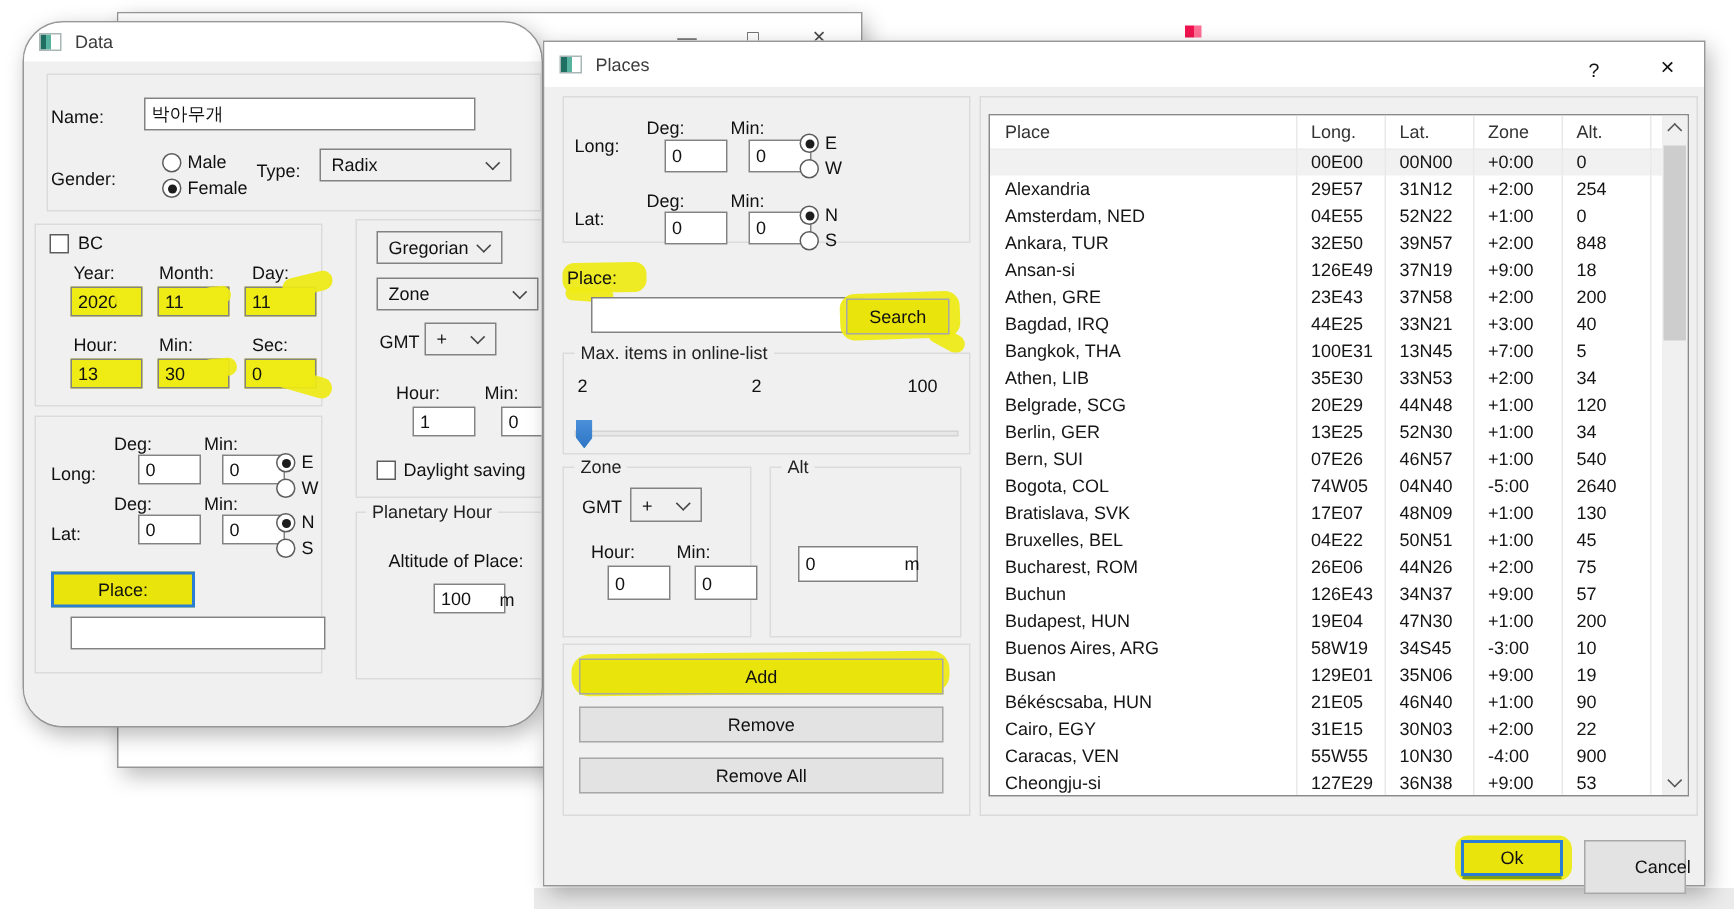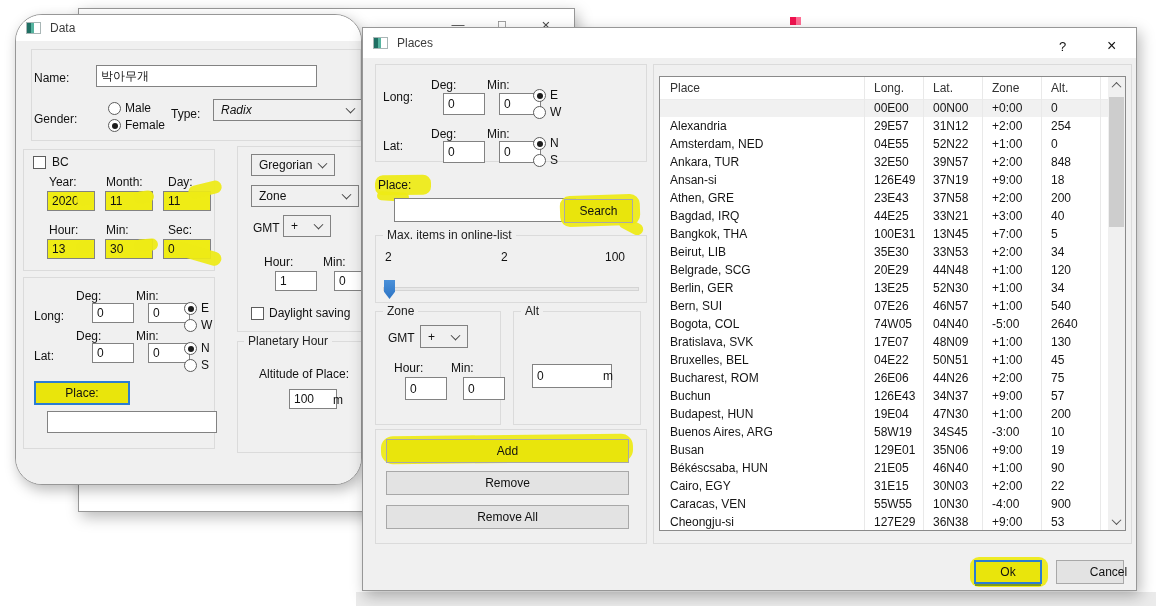--- a/index.html
+++ b/index.html
@@ -93,21 +93,21 @@
 
     <div class="group" style="left:15px;top:34px;width:330px;height:92px;"></div>
     <span class="lbl" style="left:18px;top:56px;">Name:</span>
     <input class="tf" style="left: 64px; top: 50px; width: 221px; height: 22px;" readonly="" value="박아무개">
     <span class="lbl" style="left:18px;top:97px;">Gender:</span>
     <span class="radio" style="left:92px;top:87px;"></span>
     <span class="lbl" style="left:109px;top:86px;">Male</span>
     <span class="radio checked" style="left:92px;top:104px;"></span>
     <span class="lbl" style="left:109px;top:103px;">Female</span>
     <span class="lbl" style="left:155px;top:92px;">Type:</span>
-    <div class="combo" style="left:197px;top:84px;width:150px;height:22px;font-style:italic;">
+    <div class="combo" style="left:197px;top:84px;width:128px;height:22px;">
       <span>Radix</span>
       <span class="chev"></span>
     </div>
 
     <div class="group" style="left:7px;top:134px;width:192px;height:122px;"></div>
     <span class="checkbox" style="left:17px;top:141px;"></span>
     <span class="lbl" style="left:36px;top:140px;">BC</span>
     <span class="lbl" style="left:33px;top:160px;">Year:</span>
     <span class="lbl" style="left:90px;top:160px;">Month:</span>
     <span class="lbl" style="left:152px;top:160px;">Day:</span>
@@ -305,21 +305,21 @@
             <div class="lv-cell c4">40</div>
           </div>
           <div class="lv-row">
             <div class="lv-cell c0">Bangkok, THA</div>
             <div class="lv-cell c1">100E31</div>
             <div class="lv-cell c2">13N45</div>
             <div class="lv-cell c3">+7:00</div>
             <div class="lv-cell c4">5</div>
           </div>
           <div class="lv-row">
-            <div class="lv-cell c0">Beirut, LIB</div>
+            <div class="lv-cell c0">Athen, LIB</div>
             <div class="lv-cell c1">35E30</div>
             <div class="lv-cell c2">33N53</div>
             <div class="lv-cell c3">+2:00</div>
             <div class="lv-cell c4">34</div>
           </div>
           <div class="lv-row">
             <div class="lv-cell c0">Belgrade, SCG</div>
             <div class="lv-cell c1">20E29</div>
             <div class="lv-cell c2">44N48</div>
             <div class="lv-cell c3">+1:00</div>
@@ -435,16 +435,16 @@
           </div>
         <div class="sb-thumb" style="top:20px;height:130px;"></div>
         <div class="sb-btn" style="bottom:0;">
             <span class="chev-down"></span>
           </div>
       </div>
     </div>
 
     <div class="mk" style="left:607px;top:529px;width:78px;height:30px;border-radius:9px;"></div>
     <div class="btn hl-btn focus-border" style="left:611px;top:532px;width:68px;height:24px;box-shadow:0 3px 0 -1px rgba(90,130,20,.75);">Ok</div>
-    <div class="btn" style="left:693px;top:532px;width:68px;height:24px;padding-left:37px;">Cancel</div>
+    <div class="btn" style="left:693px;top:532px;width:68px;height:36px;padding-left:37px;">Cancel</div>
   </div>
 
 </div>
 
 </body></html>

